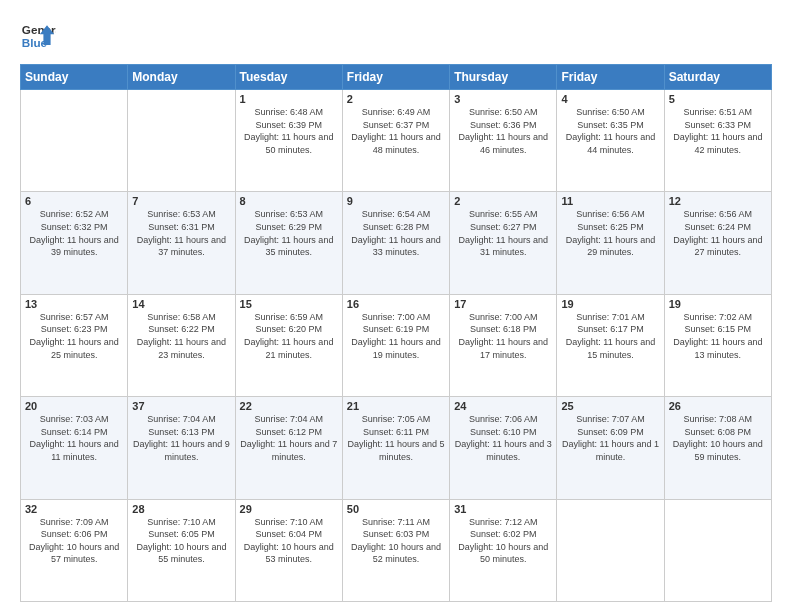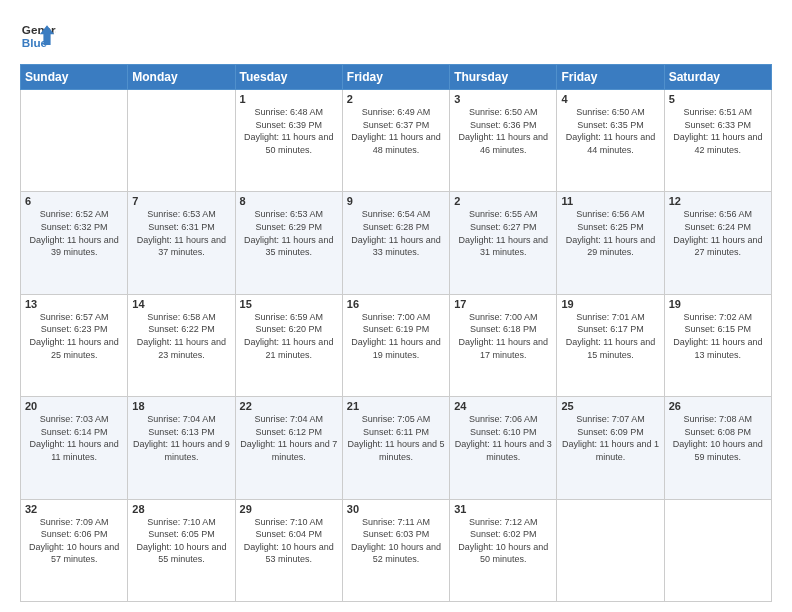--- a/index.html
+++ b/index.html
@@ -201,21 +201,21 @@
             <span class="day-num">19</span>
             <div class="day-detail">Sunrise: 7:02 AM<br>Sunset: 6:15 PM<br>Daylight: 11 hours and 13 minutes.</div>
           </td>
         </tr>
         <tr>
           <td>
             <span class="day-num">20</span>
             <div class="day-detail">Sunrise: 7:03 AM<br>Sunset: 6:14 PM<br>Daylight: 11 hours and 11 minutes.</div>
           </td>
           <td>
-            <span class="day-num">18</span>
+            <span class="day-num">37</span>
             <div class="day-detail">Sunrise: 7:04 AM<br>Sunset: 6:13 PM<br>Daylight: 11 hours and 9 minutes.</div>
           </td>
           <td>
             <span class="day-num">22</span>
             <div class="day-detail">Sunrise: 7:04 AM<br>Sunset: 6:12 PM<br>Daylight: 11 hours and 7 minutes.</div>
           </td>
           <td>
             <span class="day-num">21</span>
             <div class="day-detail">Sunrise: 7:05 AM<br>Sunset: 6:11 PM<br>Daylight: 11 hours and 5 minutes.</div>
           </td>
@@ -239,21 +239,21 @@
           </td>
           <td>
             <span class="day-num">28</span>
             <div class="day-detail">Sunrise: 7:10 AM<br>Sunset: 6:05 PM<br>Daylight: 10 hours and 55 minutes.</div>
           </td>
           <td>
             <span class="day-num">29</span>
             <div class="day-detail">Sunrise: 7:10 AM<br>Sunset: 6:04 PM<br>Daylight: 10 hours and 53 minutes.</div>
           </td>
           <td>
-            <span class="day-num">30</span>
+            <span class="day-num">50</span>
             <div class="day-detail">Sunrise: 7:11 AM<br>Sunset: 6:03 PM<br>Daylight: 10 hours and 52 minutes.</div>
           </td>
           <td>
             <span class="day-num">31</span>
             <div class="day-detail">Sunrise: 7:12 AM<br>Sunset: 6:02 PM<br>Daylight: 10 hours and 50 minutes.</div>
           </td>
           <td></td>
           <td></td>
         </tr>
       </tbody>

